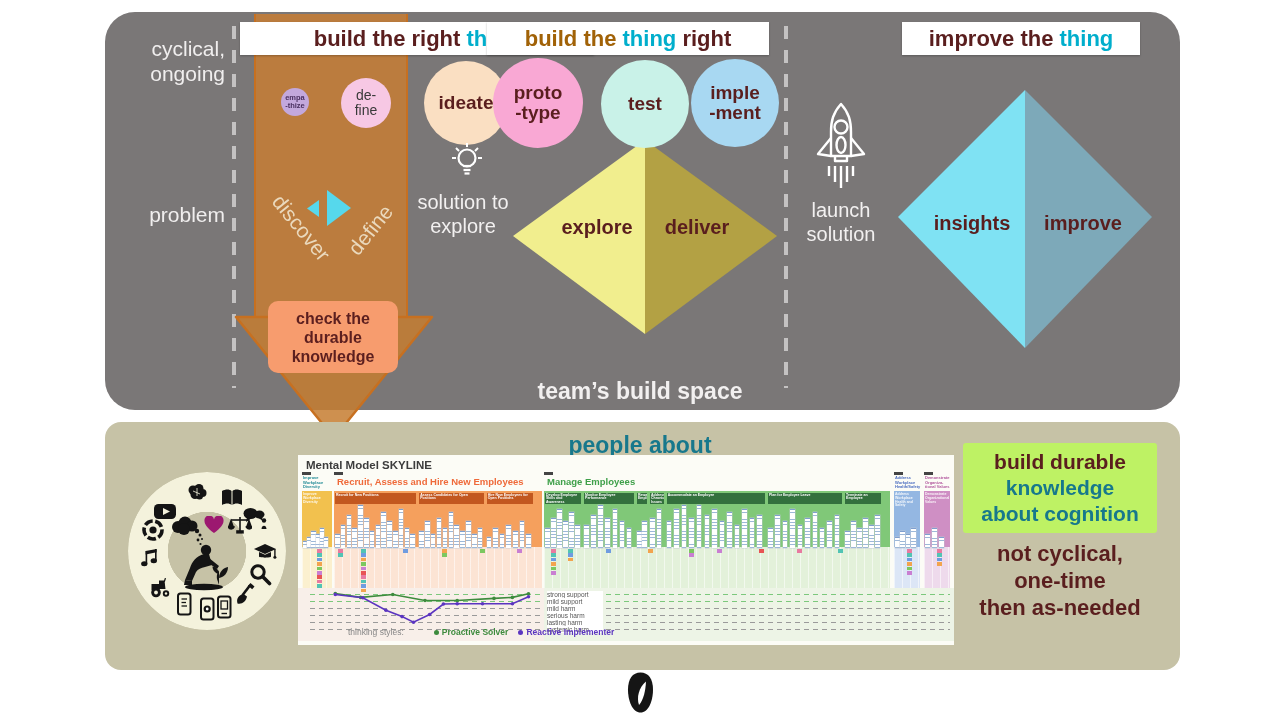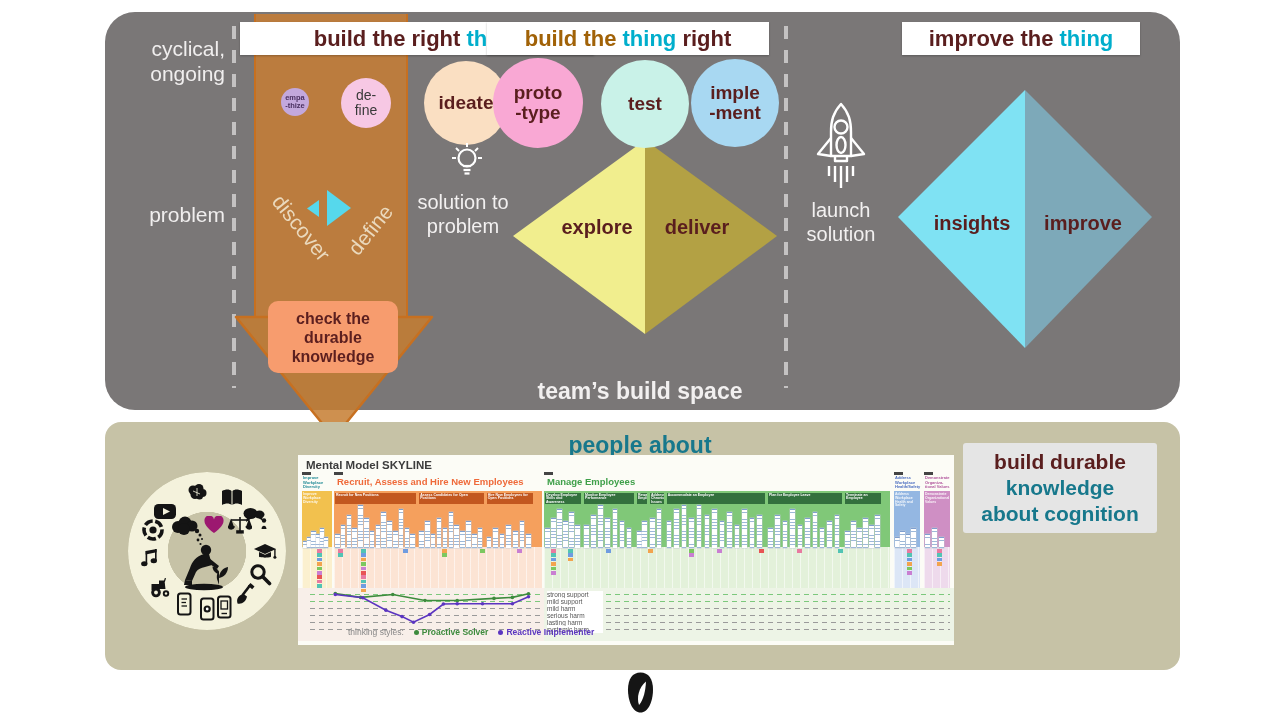--- a/index.html
+++ b/index.html
@@ -17,21 +17,21 @@
   .circle{position:absolute;border-radius:50%;display:flex;align-items:center;justify-content:center;
           text-align:center;font-weight:bold;color:#5a1e1e;}
   .big-circle{font-size:19px;line-height:20px;}
   .diamond-label{position:absolute;font-weight:bold;font-size:20px;color:#5a1e1e;transform:translate(-50%,-50%);}
   .white-label{position:absolute;color:#f2f0f0;font-size:20px;line-height:24px;text-align:center;}
   .space-label{position:absolute;font-weight:bold;font-size:23px;}
   .rot-label{position:absolute;color:#ead9bd;font-size:21px;transform-origin:center;}
   #check-box{position:absolute;left:268px;top:301px;width:130px;height:72px;background:#f79c6e;border-radius:10px;
              display:flex;align-items:center;justify-content:center;text-align:center;
              font-weight:bold;font-size:16px;line-height:19px;color:#5c1f1f;}
-  #knowledge-box{position:absolute;left:963px;top:443px;width:194px;height:90px;background:#e5e5e5;border-radius:3px;
+  #knowledge-box{position:absolute;left:963px;top:443px;width:194px;height:90px;background:#bef264;border-radius:3px;
                  display:flex;flex-direction:column;align-items:center;justify-content:center;
                  font-weight:bold;font-size:21px;line-height:26px;}
   #cadence-label{position:absolute;left:960px;top:540px;width:200px;text-align:center;
                  font-weight:bold;font-size:22px;line-height:27px;color:#5a1e1e;}
   
   #skyline{position:absolute;left:298px;top:455px;width:656px;height:190px;background:#fcfcf6;}
   #skyline-title{position:absolute;left:8px;top:4px;font-size:11.5px;font-weight:bold;color:#3c3c3c;}
   .sk-sec{position:absolute;top:36px;height:56px;}
   .sk-sec-title{position:absolute;top:21px;font-weight:bold;}
   .sk-bar{position:absolute;top:37.5px;height:11px;overflow:hidden;color:#fff;font-size:3.5px;line-height:3.8px;
@@ -127,21 +127,21 @@
     <line x1="14" y1="24" x2="22" y2="24" stroke="#fff" stroke-width="2.2"></line>
     <line x1="14.5" y1="28" x2="21.5" y2="28" stroke="#fff" stroke-width="2.2"></line>
     <line x1="15.5" y1="31.5" x2="20.5" y2="31.5" stroke="#fff" stroke-width="2.2"></line>
     <line x1="3" y1="16" x2="7" y2="16" stroke="#fff" stroke-width="2"></line>
     <line x1="29" y1="16" x2="33" y2="16" stroke="#fff" stroke-width="2"></line>
     <line x1="7" y1="6" x2="10" y2="9" stroke="#fff" stroke-width="2"></line>
     <line x1="29" y1="6" x2="26" y2="9" stroke="#fff" stroke-width="2"></line>
     <line x1="18" y1="1" x2="18" y2="5" stroke="#fff" stroke-width="2"></line>
   </svg>
   <div class="white-label pre" style="left:408px;top:190px;width:110px;">solution to
-problem</div>
+explore</div>
 
   <div id="check-box">
       <span class="pre">check the
 durable
 knowledge</span>
     </div>
 
   <svg class="abs" style="left:812px;top:100px;" width="58" height="96">
     <g stroke="#fff" stroke-width="2.4" fill="none" stroke-linejoin="round">
       <path d="M29 4 C37 13 39 21 39 32 L39 56 L19 56 L19 32 C19 21 21 13 29 4 Z"></path>
@@ -526,36 +526,39 @@
           <circle cx="131.6" cy="26.5" r="1.8" fill="#5b35c0"></circle>
           <circle cx="145.4" cy="16.0" r="1.8" fill="#5b35c0"></circle>
           <circle cx="159.2" cy="15.7" r="1.8" fill="#5b35c0"></circle>
           <circle cx="184.5" cy="15.7" r="1.8" fill="#5b35c0"></circle>
           <circle cx="214.4" cy="15.7" r="1.8" fill="#5b35c0"></circle>
           <circle cx="230.5" cy="8.7" r="1.8" fill="#5b35c0"></circle>
         </svg>
       </div>
     <div id="sk-legend">
       <span>thinking styles:</span>
-      <span class="legend-item" style="color:#3d8b3d;">
+      <span class="legend-item" style="color:#3d8b3d;margin-left:20px;">
           <span class="legend-dot" style="background:#3d8b3d;"></span>
           <span>Proactive Solver</span>
         </span>
       <span class="legend-item" style="color:#5b35c0;">
           <span class="legend-dot" style="background:#5b35c0;"></span>
           <span>Reactive Implementer</span>
         </span>
     </div>
   </div>
 
   <div id="knowledge-box">
       <div style="color: rgb(90, 30, 30); white-space: pre;">build durable</div>
       <div style="color: rgb(23, 120, 140); white-space: pre;">knowledge</div>
       <div style="color: rgb(23, 120, 140); white-space: pre;">about cognition</div>
     </div>
+  <div id="cadence-label" class="pre">not cyclical,
+one-time
+then as-needed</div>
 
   <div id="logo">
     <svg width="27" height="41" viewBox="0 0 27 41">
       <path d="M13.5 0.5 C5.5 0.5 1 7 1 17.5 C1 30 6 40.5 13.5 40.5 C21 40.5 26 30 26 17.5 C26 7 21.5 0.5 13.5 0.5 Z" fill="#151515"></path>
       <path d="M12 33 C9.5 26 11.5 15.5 19 9.5 C18.5 19 16.5 28 12 33 Z" fill="#ffffff"></path>
     </svg>
     <span id="logo-text">ndi Young</span>
   </div>
 
 </div>

